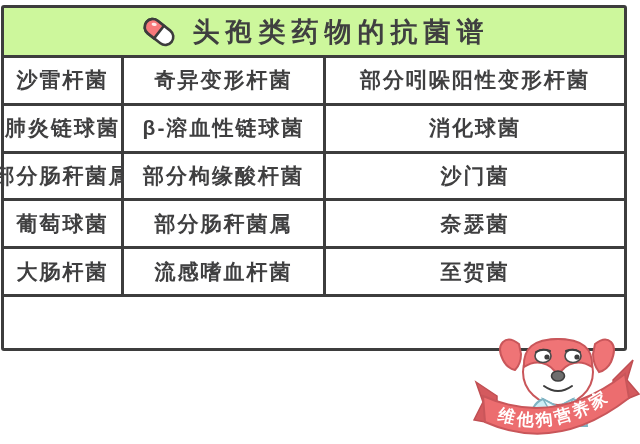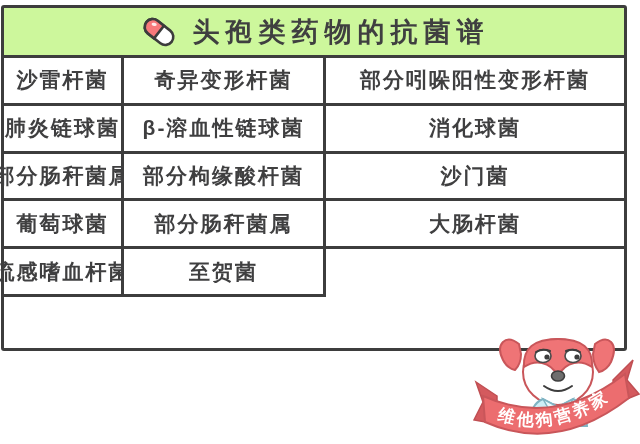--- a/index.html
+++ b/index.html
@@ -86,20 +86,21 @@
     <div class="cell">β-溶血性链球菌</div>
 
     <div class="cell">消化球菌</div>
     <div class="cell">部分肠秆菌属</div>
     <div class="cell">部分枸缘酸杆菌</div>
 
     <div class="cell">沙门菌</div>
     <div class="cell">葡萄球菌</div>
     <div class="cell">部分肠秆菌属</div>
 
+    <div class="cell">奈瑟菌</div>
     <div class="cell">大肠杆菌</div>
     <div class="cell">流感嗜血杆菌</div>
 
     <div class="cell">至贺菌</div>
   </div>
 </div>
 
 <svg class="mascot" viewBox="0 0 167 110" aria-hidden="true">
 
   <path d="M46 10 Q36 2 30 8 Q24 14 30 26 Q34 34 42 36 Q48 30 48 20 Z" fill="#ef7476" stroke="#c9565a" stroke-width="2"></path>

